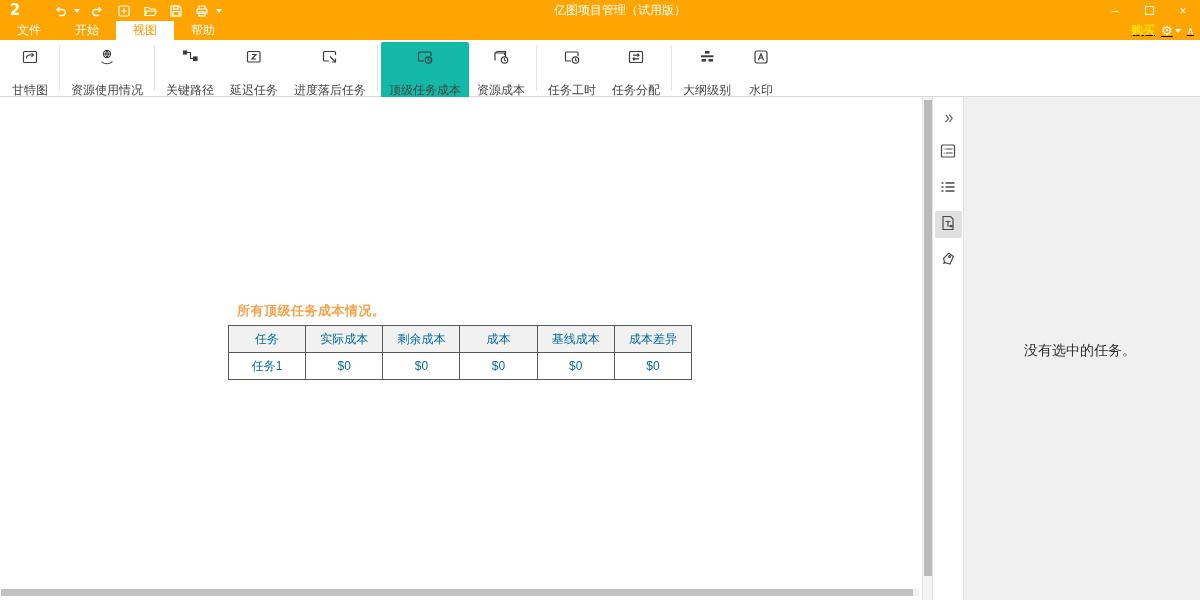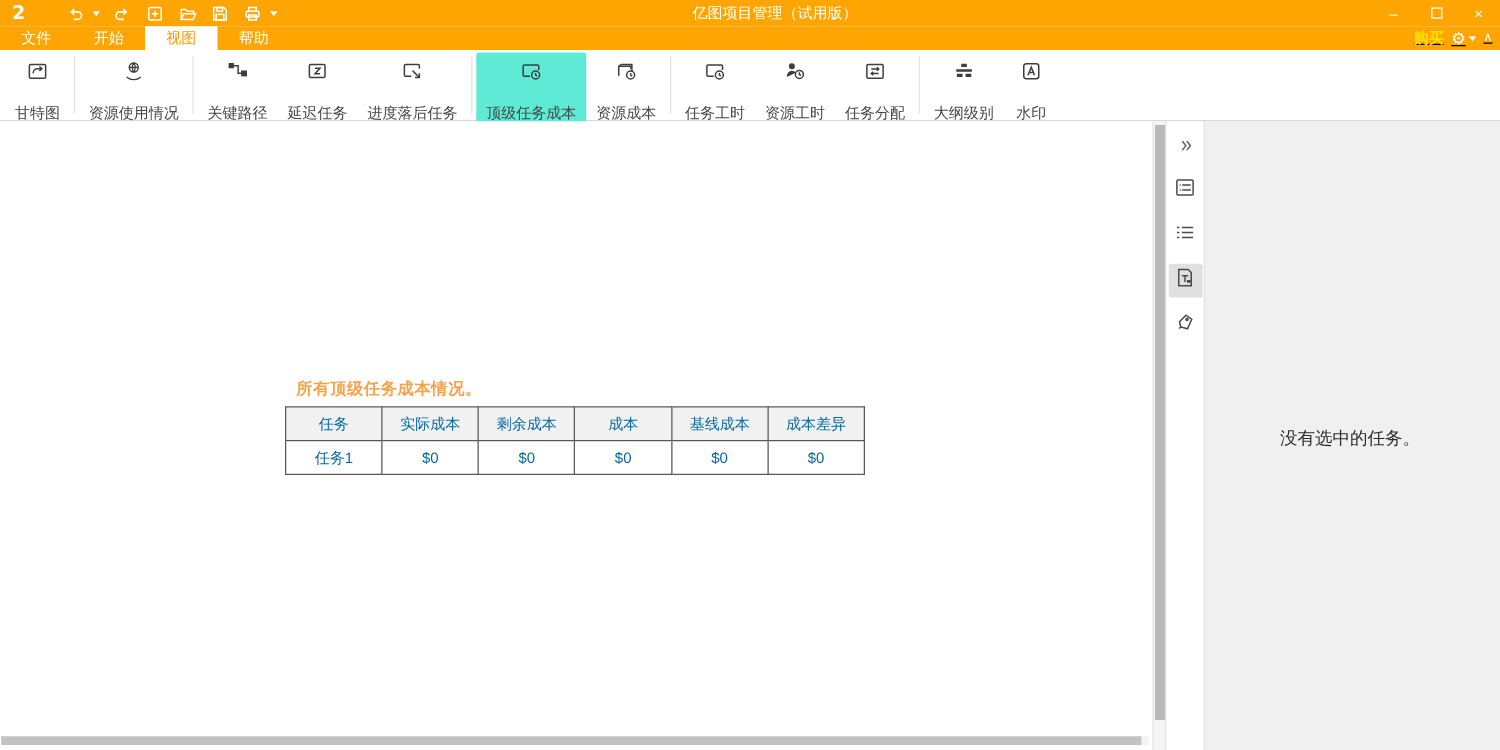--- a/index.html
+++ b/index.html
@@ -35,21 +35,21 @@
   .buy-link { color:#FFE100; font-size:12px; font-weight:bold; }
   .gear { color:#fff; font-size:13px; line-height:19px; }
   .chev-up { color:#fff; font-size:10px; }
 
   
   .ribbon { position:absolute; left:0; top:40px; width:1200px; height:57px;
     background:#fff; border-bottom:1px solid #d9d9d9; }
   .ribbon-row { display:flex; align-items:flex-start; padding:2px 0 0 4px; }
   .rb { display:flex; flex-direction:column; align-items:center;
     padding:4px 8px 2px 8px; min-width:44px; border-radius:2px; }
-  .rb.selected { background:#5eead4; }
+  .rb.selected { background:#14b8a6; }
   .rb .ri { height:22px; display:flex; align-items:center; justify-content:center; }
   .rb .rl { font-size:12px; color:#454545; white-space:nowrap; margin-top:14px; }
   .rb .dd-caret { margin-top:3px; width:5px; height:5px; border-right:1px solid #9a9a9a;
     border-bottom:1px solid #9a9a9a; transform:rotate(45deg); }
   .rdiv { width:1px; background:#e3e3e3; height:46px; margin:3px 3px 0 3px; align-self:flex-start; }
 
   
   .canvas { position:absolute; left:0; top:97px; width:922px; height:503px;
     background:#fff; }
   .canvas-heading { position:absolute; left:237px; top:205px; font-size:13px;
@@ -263,31 +263,20 @@
       <span class="ri">
         <svg width="20" height="20" viewBox="0 0 20 20" fill="none" stroke="#3d3d3d" stroke-width="1.2">
           <path d="M16 9V6a1 1 0 0 0-1-1H4.5a1 1 0 0 0-1 1v7a1 1 0 0 0 1 1H9"></path>
           <circle cx="13.5" cy="13" r="3.2"></circle>
             <path d="M13.5 11.3V13l1.2 1"></path>
         </svg>
         </span>
       <span class="rl">任务工时</span>
     </div>
 
-    <div class="rb">
-      <span class="ri">
-        <svg width="20" height="20" viewBox="0 0 20 20" fill="none" stroke="#3d3d3d" stroke-width="1.2">
-          <circle cx="7.5" cy="6" r="2.4" fill="#3d3d3d" stroke="none"></circle>
-          <path d="M3.5 14.5c0-3.2 1.8-5 4-5 1.3 0 2.4.6 3.1 1.7" fill="#3d3d3d" stroke="none"></path>
-          <circle cx="13.5" cy="12.5" r="3.2" fill="#fff"></circle>
-            <path d="M13.5 10.8v1.7l1.2 1"></path>
-        </svg>
-        </span>
-      <span class="rl">资源工时</span>
-    </div>
 
     <div class="rb">
       <span class="ri">
         <svg width="20" height="20" viewBox="0 0 20 20" fill="none" stroke="#3d3d3d" stroke-width="1.2">
           <rect x="3.5" y="4.5" width="13" height="11" rx="1"></rect>
           <path d="M7 8.2h6M11.5 6.8l1.5 1.4-1.5 1.4"></path>
           <path d="M13 11.8H7M8.5 10.4 7 11.8l1.5 1.4"></path>
         </svg>
         </span>
       <span class="rl">任务分配</span>

